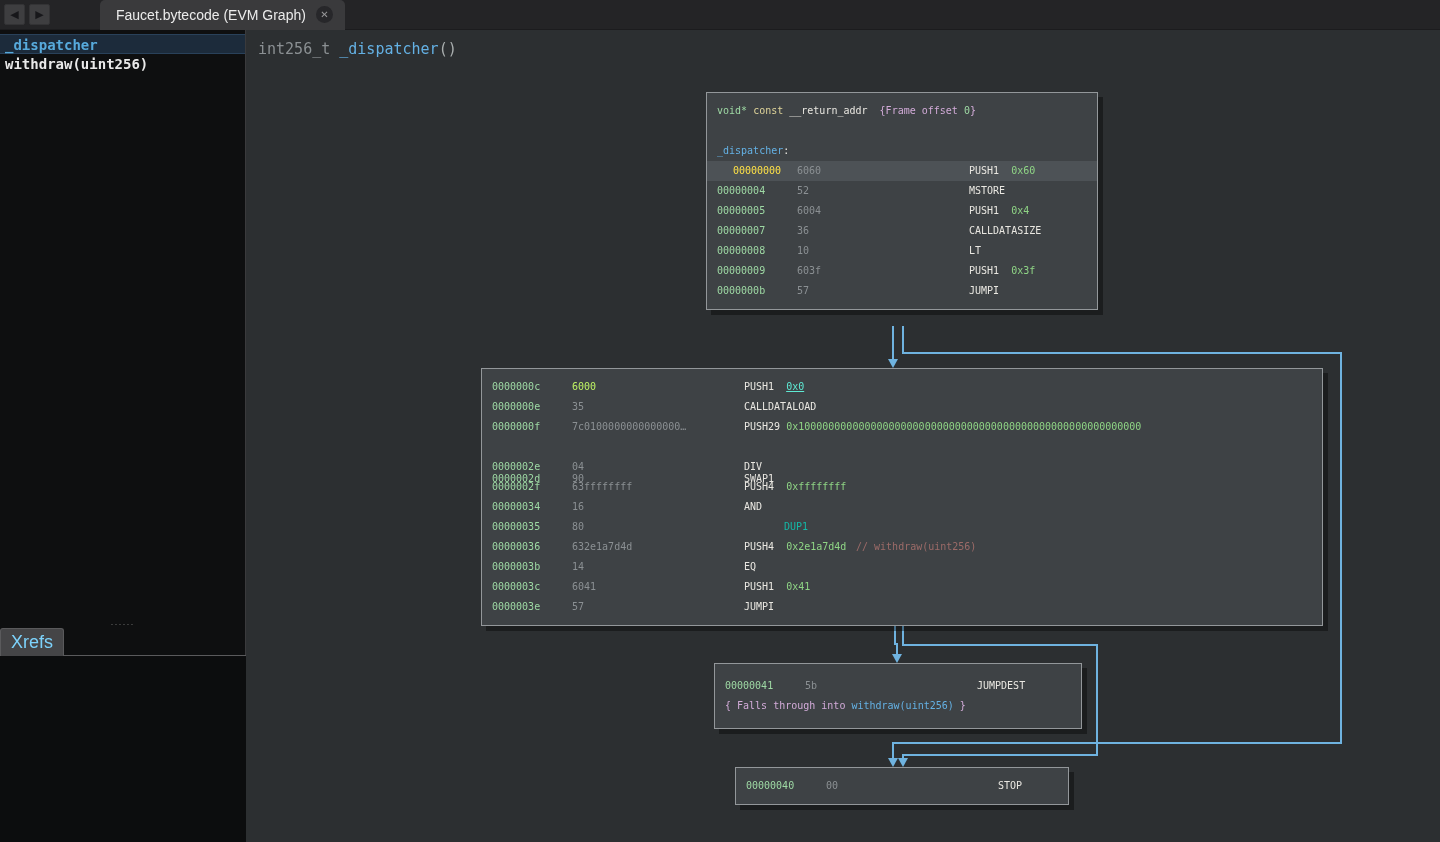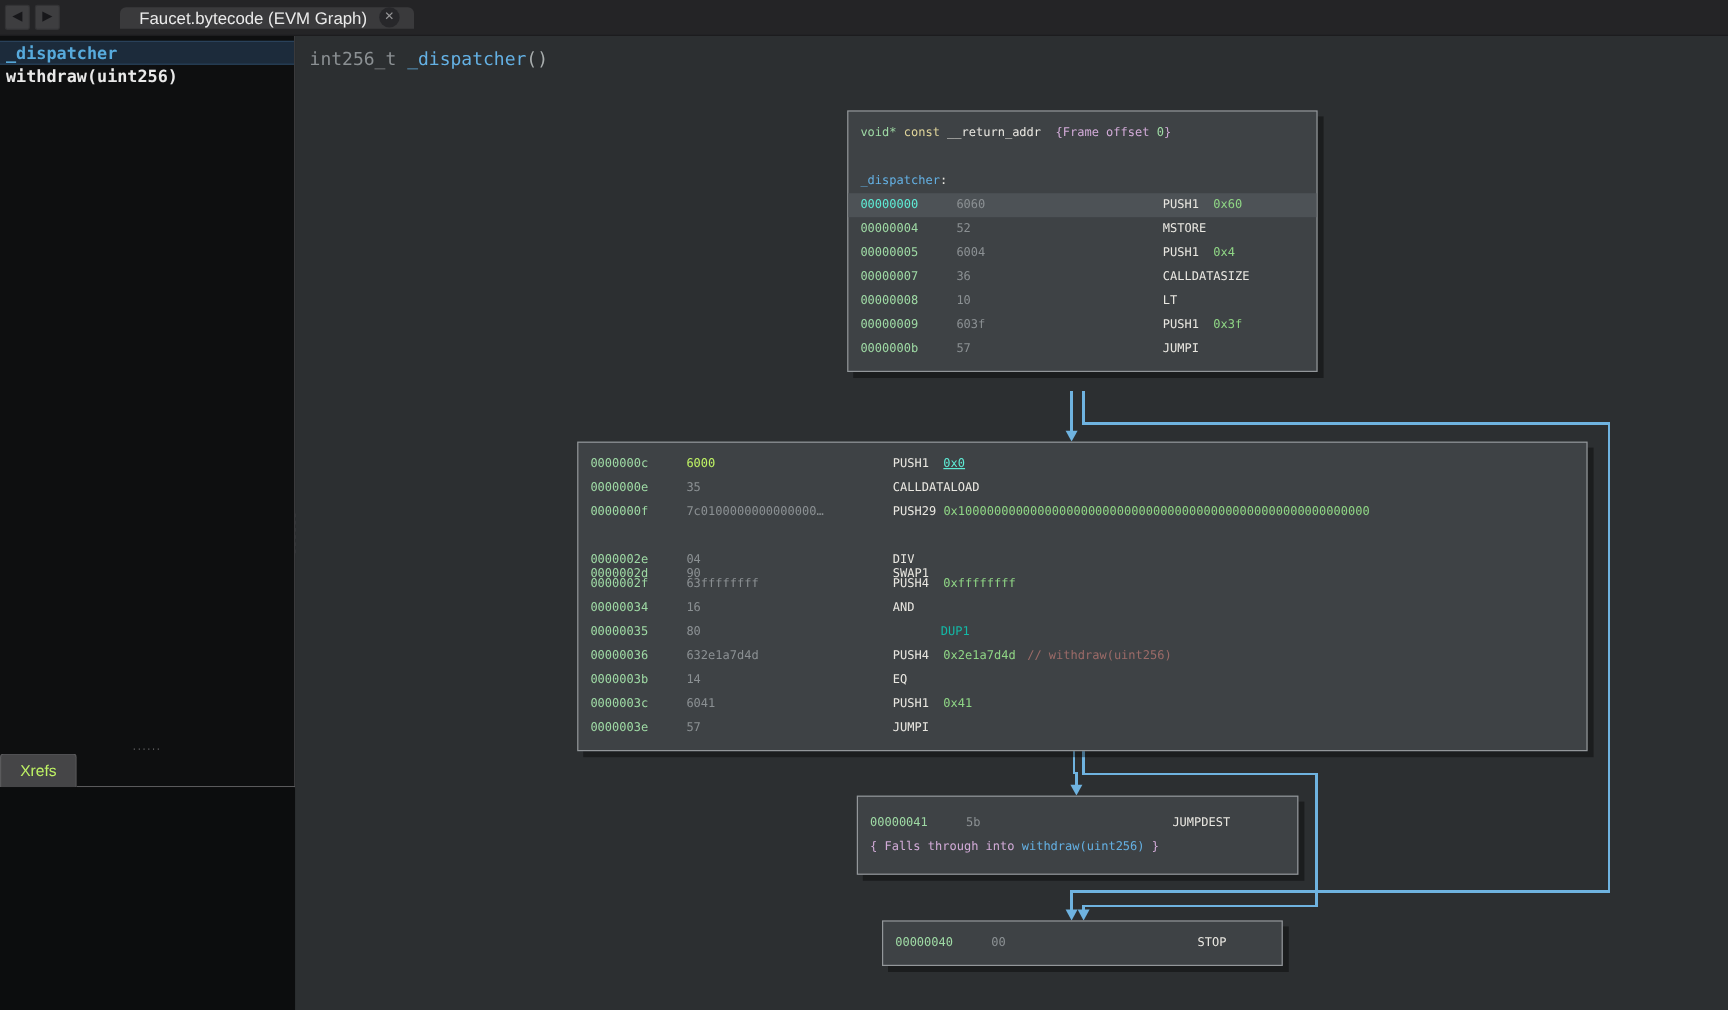--- a/index.html
+++ b/index.html
@@ -4,37 +4,37 @@
 <style>
   html,body{margin:0;padding:0;width:1440px;height:842px;overflow:hidden;
     background:#2c2f31;font-family:"Liberation Sans",sans-serif;}
   *{box-sizing:border-box;}
 
   
   .tabbar{position:absolute;left:0;top:0;width:1440px;height:30px;
     background:#242426;display:flex;align-items:center;border-bottom:1px solid #1c1c1e;}
   .navbtn{width:21px;height:21px;margin-left:4px;background:#3e3e40;border:1px solid #333335;
     border-radius:2px;color:#17171a;font-size:11px;line-height:19px;text-align:center;cursor:pointer;}
-  .tab{height:18px;margin-left:50px;background:#3a3a3c;border-radius:5px 5px 0 0;
+  .tab{height:30px;margin-left:50px;background:#3a3a3c;border-radius:5px 5px 0 0;
     display:flex;align-items:center;gap:10px;padding:0 12px 0 16px;}
   .tab-title{color:#ebebeb;font-size:14px;}
   .tab-close{width:17px;height:17px;border-radius:50%;background:#27272a;color:#98989a;
     font-size:10px;line-height:17px;text-align:center;cursor:pointer;}
 
   
   .sidebar{position:absolute;left:0;top:30px;width:246px;height:812px;
     background:#0e0f10;border-right:1px solid #3a3a3c;}
   .fn-list{padding-top:4px;font-family:"DejaVu Sans Mono",monospace;font-size:14px;font-weight:bold;}
   .fn-item{height:20px;line-height:20px;padding-left:5px;color:#e9e9e9;white-space:pre;cursor:pointer;}
   .fn-item.sel{background:#1c2b3b;color:#57aadc;border-top:1px solid #29415a;border-bottom:1px solid #29415a;}
   .h-splitter{position:absolute;left:0;top:590px;width:100%;text-align:center;
     color:#727272;font-size:9px;letter-spacing:1px;line-height:8px;cursor:row-resize;}
   .xrefs-tab{position:absolute;left:0;top:598px;width:64px;height:28px;background:#454547;
-    border:1px solid #5a5a5c;border-bottom:none;border-radius:3px 3px 0 0;color:#bef264;
-    font-size:13px;line-height:27px;text-align:center;cursor:pointer;}
+    border:1px solid #5a5a5c;border-bottom:none;border-radius:3px 3px 0 0;color:#7dd3fc;
+    font-size:18px;line-height:27px;text-align:center;cursor:pointer;}
   .xrefs-line{position:absolute;left:64px;top:625px;width:182px;border-top:1px solid #5a5a5c;}
   .xrefs-panel{position:absolute;left:0;top:626px;width:246px;height:186px;background:#0c0d0e;}
   .v-splitter{position:absolute;right:-4px;top:398px;display:flex;flex-direction:column;gap:3px;cursor:col-resize;}
   .v-splitter i{width:3px;height:3px;background:#5d5f61;display:block;}
 
   
   .canvas{position:absolute;left:246px;top:30px;width:1194px;height:812px;background:#2c2f31;}
   .sig{height:38px;line-height:38px;padding-left:12px;font-family:"DejaVu Sans Mono",monospace;
     font-size:15px;white-space:pre;}
   .edges{position:absolute;left:0;top:0;z-index:0;}
@@ -90,21 +90,21 @@
       <polygon points="642,728 652,728 647,737" fill="#6fb3e0"></polygon>
       <polyline points="649,594 649,614 651,614 651,628" fill="none" stroke="#6fb3e0" stroke-width="2" shape-rendering="crispEdges"></polyline>
       <polygon points="646,624 656,624 651,633" fill="#6fb3e0"></polygon>
       <polyline points="657,594 657,615 851,615 851,725 657,725 657,732" fill="none" stroke="#6fb3e0" stroke-width="2" shape-rendering="crispEdges"></polyline>
       <polygon points="652,728 662,728 657,737" fill="#6fb3e0"></polygon>
     </svg>
     <div class="block" style="left: 460px; top: 62px; width: 392px;">
       <div class="row"><span style="color: rgb(158, 217, 164);">void*</span><span style="color: rgb(233, 231, 225);"> </span><span style="color: rgb(223, 212, 154);">const</span><span style="color: rgb(233, 231, 225);"> __return_addr</span><span style="color: rgb(210, 171, 216);">  {Frame offset </span><span style="color: rgb(158, 217, 164);">0</span><span style="color: rgb(210, 171, 216);">}</span></div>
       <div class="row">&nbsp;</div>
       <div class="row"><span style="color: rgb(100, 177, 228);">_dispatcher</span><span style="color: rgb(233, 231, 225);">:</span></div>
-      <div class="row hl"><span class="f-addr" style="color: #5eead4;">00000000</span><span class="f-bytes" style="color: rgb(139, 144, 147);">6060</span><span class="f-mn" style="color: rgb(233, 231, 225);">PUSH1 </span><span style="color: rgb(143, 213, 133);">0x60</span></div>
+      <div class="row hl"><span class="f-addr" style="color: #fde047; text-align: center;">00000000</span><span class="f-bytes" style="color: rgb(139, 144, 147);">6060</span><span class="f-mn" style="color: rgb(233, 231, 225);">PUSH1 </span><span style="color: rgb(143, 213, 133);">0x60</span></div>
       <div class="row"><span class="f-addr" style="color: rgb(158, 217, 164);">00000004</span><span class="f-bytes" style="color: rgb(139, 144, 147);">52</span><span class="f-mn" style="color: rgb(233, 231, 225);">MSTORE</span></div>
       <div class="row"><span class="f-addr" style="color: rgb(158, 217, 164);">00000005</span><span class="f-bytes" style="color: rgb(139, 144, 147);">6004</span><span class="f-mn" style="color: rgb(233, 231, 225);">PUSH1 </span><span style="color: rgb(143, 213, 133);">0x4</span></div>
       <div class="row"><span class="f-addr" style="color: rgb(158, 217, 164);">00000007</span><span class="f-bytes" style="color: rgb(139, 144, 147);">36</span><span class="f-mn" style="color: rgb(233, 231, 225);">CALLDATASIZE</span></div>
       <div class="row"><span class="f-addr" style="color: rgb(158, 217, 164);">00000008</span><span class="f-bytes" style="color: rgb(139, 144, 147);">10</span><span class="f-mn" style="color: rgb(233, 231, 225);">LT</span></div>
       <div class="row"><span class="f-addr" style="color: rgb(158, 217, 164);">00000009</span><span class="f-bytes" style="color: rgb(139, 144, 147);">603f</span><span class="f-mn" style="color: rgb(233, 231, 225);">PUSH1 </span><span style="color: rgb(143, 213, 133);">0x3f</span></div>
       <div class="row"><span class="f-addr" style="color: rgb(158, 217, 164);">0000000b</span><span class="f-bytes" style="color: rgb(139, 144, 147);">57</span><span class="f-mn" style="color: rgb(233, 231, 225);">JUMPI</span></div>
     </div>
     <div class="block" style="left: 235px; top: 338px; width: 842px;">
       <div class="row"><span class="f-addr" style="color: rgb(158, 217, 164);">0000000c</span><span class="f-bytes" style="color: #bef264;">6000</span><span class="f-mn" style="color: rgb(233, 231, 225);">PUSH1 </span><span style="color: #5eead4; text-decoration: underline;">0x0</span></div>
       <div class="row"><span class="f-addr" style="color: rgb(158, 217, 164);">0000000e</span><span class="f-bytes" style="color: rgb(139, 144, 147);">35</span><span class="f-mn" style="color: rgb(233, 231, 225);">CALLDATALOAD</span></div>

